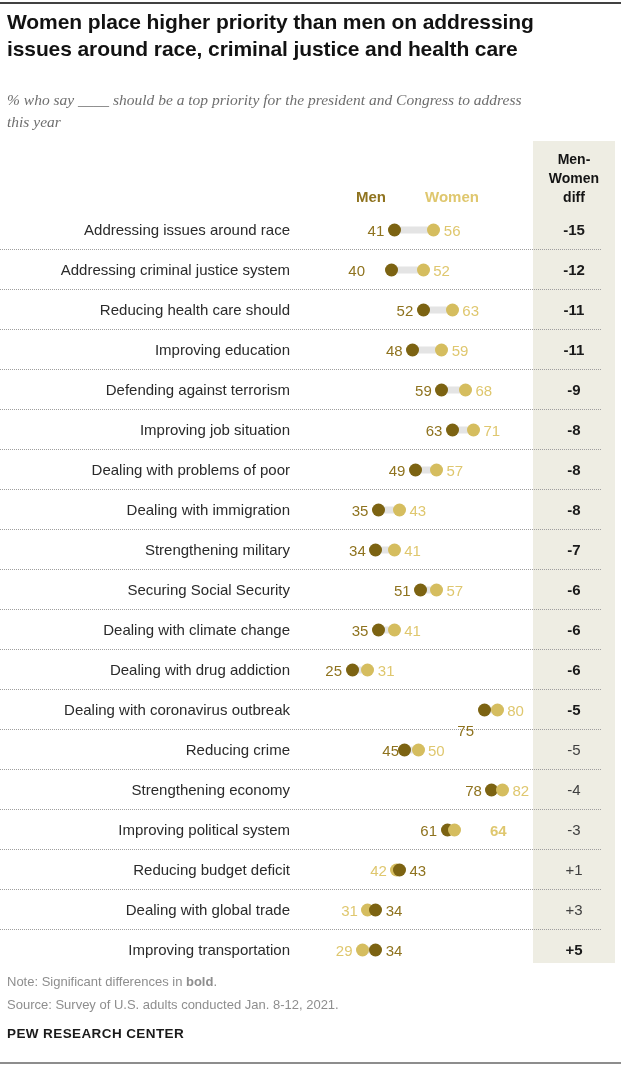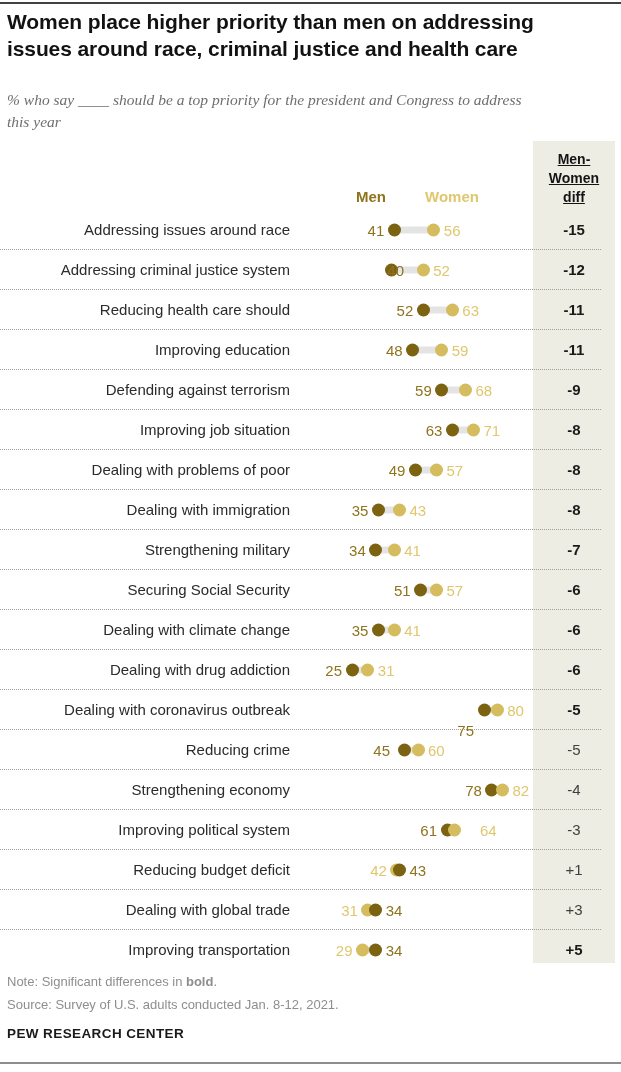--- a/index.html
+++ b/index.html
@@ -23,21 +23,21 @@
   }
 
   .chart-section { position:absolute; left:0; top:141px; width:621px; height:822px; }
   .diff-bg { position:absolute; left:533px; top:0; width:82px; height:822px; background:var(--diff-bg); }
 
   .col-head { position:absolute; top:47px; font-size:15px; font-weight:700; text-align:center; }
   .col-head.men { left:341px; width:60px; color:var(--men-text); }
   .col-head.women { left:412px; width:80px; color:var(--women-text); }
   .diff-head {
     position:absolute; left:533px; top:9px; width:82px;
-    font-size:14px; line-height:19px; font-weight:700; color:#141414; text-align:center;text-decoration:underline;
+    font-size:14px; line-height:19px; font-weight:700; color:#141414; text-align:center;
   }
 
   .rows { position:absolute; left:0; top:69px; width:621px; }
   .row { position:relative; width:601px; height:39px; }
   .row.sep { border-bottom:1.5px dotted #9e9e9e; }
   .row-label {
     position:absolute; left:0; top:0; width:290px; height:39px; line-height:39px;
     text-align:right; font-size:15px; color:#2b2b2b; white-space:nowrap;
   }
   .connector { position:absolute; height:7px; top:50%; transform:translateY(-50%); background:var(--connector); z-index:1; }
@@ -88,21 +88,21 @@
           <div class="dot women" style="left: 427.34px; z-index: 3;"></div>
           <span class="val lo men" style="left: 384.24px;">41</span>
           <span class="val hi women" style="left: 443.84px;">56</span>
           <div class="diff-cell bold">-15</div>
         </div>
         <div class="row sep">
           <div class="row-label">Addressing criminal justice system</div>
           <div class="connector" style="left: 391.6px; width: 31.68px;"></div>
           <div class="dot men" style="left: 385.1px; z-index: 2;"></div>
           <div class="dot women" style="left: 416.78px; z-index: 3;"></div>
-          <span class="val lo men" style="left: 404px;">40</span>
+          <span class="val lo men" style="left: 365px;">40</span>
           <span class="val hi women" style="left: 433.28px;">52</span>
           <div class="diff-cell bold">-12</div>
         </div>
         <div class="row sep">
           <div class="row-label">Reducing health care should</div>
           <div class="connector" style="left: 423.28px; width: 29.04px;"></div>
           <div class="dot men" style="left: 416.78px; z-index: 2;"></div>
           <div class="dot women" style="left: 445.82px; z-index: 3;"></div>
           <span class="val lo men" style="left: 413.28px;">52</span>
           <span class="val hi women" style="left: 462.32px;">63</span>
@@ -196,40 +196,40 @@
           <div class="dot women" style="left: 490.7px; z-index: 3;"></div>
           <span class="val lo men" style="left: 474px; margin-top: 20px;">75</span>
           <span class="val hi women" style="left: 507.2px;">80</span>
           <div class="diff-cell bold">-5</div>
         </div>
         <div class="row sep">
           <div class="row-label">Reducing crime</div>
           <div class="connector" style="left: 404.8px; width: 13.2px;"></div>
           <div class="dot men" style="left: 398.3px; z-index: 2;"></div>
           <div class="dot women" style="left: 411.5px; z-index: 3;"></div>
-          <span class="val lo men" style="left: 390px;">45</span>
-          <span class="val hi women" style="left: 428px;">60</span>
+          <span class="val lo men" style="left: 399px;">45</span>
+          <span class="val hi women" style="left: 428px;">50</span>
           <div class="diff-cell">-5</div>
         </div>
         <div class="row sep">
           <div class="row-label">Strengthening economy</div>
           <div class="connector" style="left: 491.92px; width: 10.56px;"></div>
           <div class="dot men" style="left: 485.42px; z-index: 2;"></div>
           <div class="dot women" style="left: 495.98px; z-index: 3;"></div>
           <span class="val lo men" style="left: 481.92px;">78</span>
           <span class="val hi women" style="left: 512.48px;">82</span>
           <div class="diff-cell">-4</div>
         </div>
         <div class="row sep">
           <div class="row-label">Improving political system</div>
           <div class="connector" style="left: 447.04px; width: 7.92px;"></div>
           <div class="dot men" style="left: 440.54px; z-index: 2;"></div>
           <div class="dot women" style="left: 448.46px; z-index: 3;"></div>
           <span class="val lo men" style="left: 437.04px;">61</span>
-          <span class="val hi women" style="left: 480px;">64</span>
+          <span class="val hi women" style="left: 490px; font-weight: bold;">64</span>
           <div class="diff-cell">-3</div>
         </div>
         <div class="row sep">
           <div class="row-label">Reducing budget deficit</div>
           <div class="connector" style="left: 396.88px; width: 2.64px;"></div>
           <div class="dot men" style="left: 393.02px; z-index: 3;"></div>
           <div class="dot women" style="left: 390.38px; z-index: 2;"></div>
           <span class="val lo women" style="left: 386.88px;">42</span>
           <span class="val hi men" style="left: 409.52px;">43</span>
           <div class="diff-cell">+1</div>

